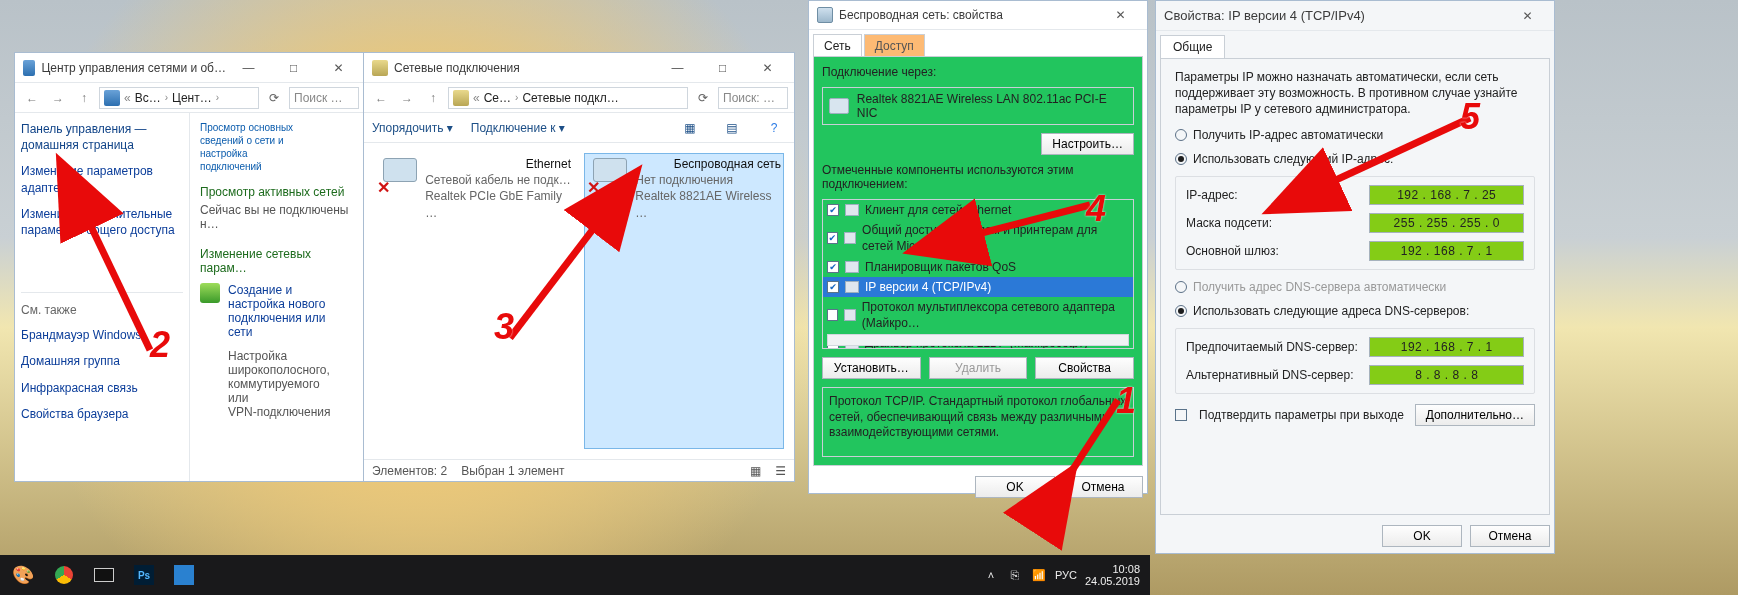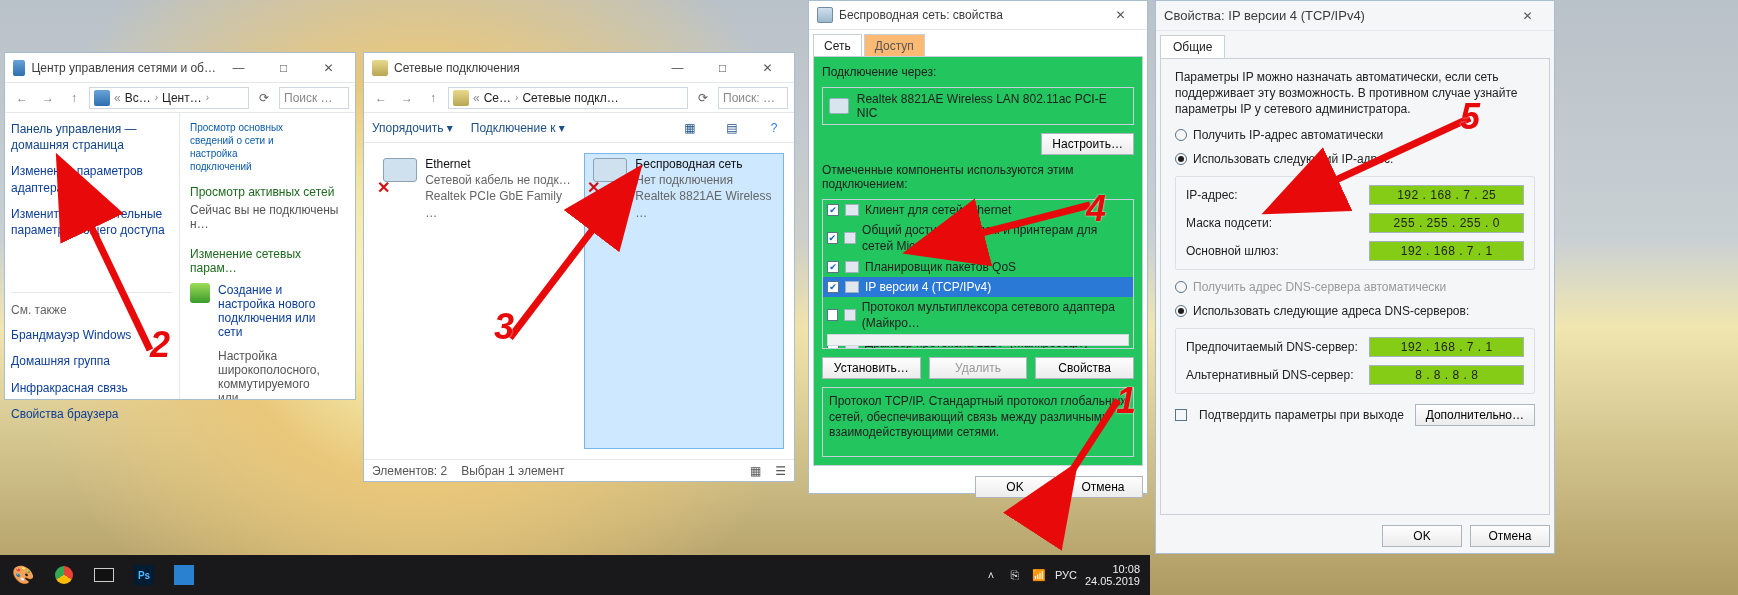--- a/index.html
+++ b/index.html
@@ -38,21 +38,21 @@
   .cmdbar { height:30px; display:flex; align-items:center; gap:18px; padding:0 8px; border-bottom:1px solid #e4e8ec; color:#1d4f87; }
   .cmdbar .spacer { flex:1; }
   .cmdbar .ib { width:24px; height:24px; display:flex; align-items:center; justify-content:center; color:#1d4f87; }
   .connarea { flex:1; display:flex; padding:10px; gap:10px; }
   .conn { width:200px; display:flex; gap:6px; align-items:flex-start; padding:2px; border:1px solid transparent; }
   .conn.sel { background:#cde8ff; border:1px solid #7ab7e8; }
   .connicon { width:44px; height:40px; position:relative; }
   .connicon .mon { position:absolute; left:6px; top:2px; width:34px; height:24px; background:#cfe1ee; border:1px solid #8da3b3; border-radius:3px; }
   .connicon .redx { position:absolute; left:0; bottom:0; width:16px; height:16px; color:#d01414; font-weight:bold; font-size:16px; line-height:16px; }
   .conntext { display:flex; flex-direction:column; line-height:1.35; }
-  .conntext .name { color:#111; }
+  .conntext .name { color:#111;text-align:right; }
   .conntext .sub { color:#666; }
   .status { height:22px; border-top:1px solid #e4e8ec; display:flex; align-items:center; gap:14px; padding:0 8px; color:#555; }
   .status .spacer{flex:1;}
 
   
   .tabstrip { display:flex; gap:2px; padding:4px 4px 0 4px; }
   .tabstrip .tab { padding:4px 10px 3px 10px; border:1px solid #c9cfd6; border-bottom:none; background:#fff; color:#222; }
   .tabstrip .tab.inactive { background:#fdba74; color:#555; }
   .propsbody { border:1px solid #c9cfd6; margin:0 4px 4px 4px; padding:8px; flex:1; display:flex; flex-direction:column; gap:8px; background:#22c55e; }
   .lbl { color:#222; }
@@ -101,21 +101,21 @@
   .anum { position:absolute; color:#e80a0a; font-weight:900; font-size:36px; text-shadow:0 0 2px #fff; font-style:italic; }
 
   
   .hscroll { position:absolute; left:4px; right:4px; bottom:2px; height:12px; background:#f0f2f4; border:1px solid #d1d7dd; }
 </style>
 </head>
 <body>
 
 <div class="sky"></div>
 
-<div class="win" style="left:4px; top:52px; width:352px; height:348px;">
+<div class="win" style="left:14px; top:52px; width:352px; height:430px;">
   <div class="titlebar">
     <div class="t-left">
       <span class="tico" style="background:linear-gradient(#6aa2d8,#2c6fb0);border-radius:2px;"></span>
       <span>Центр управления сетями и об…</span>
     </div>
     <div class="t-ctrl">
       <div class="tbtn">
           <span>—</span>
         </div>
       <div class="tbtn">

